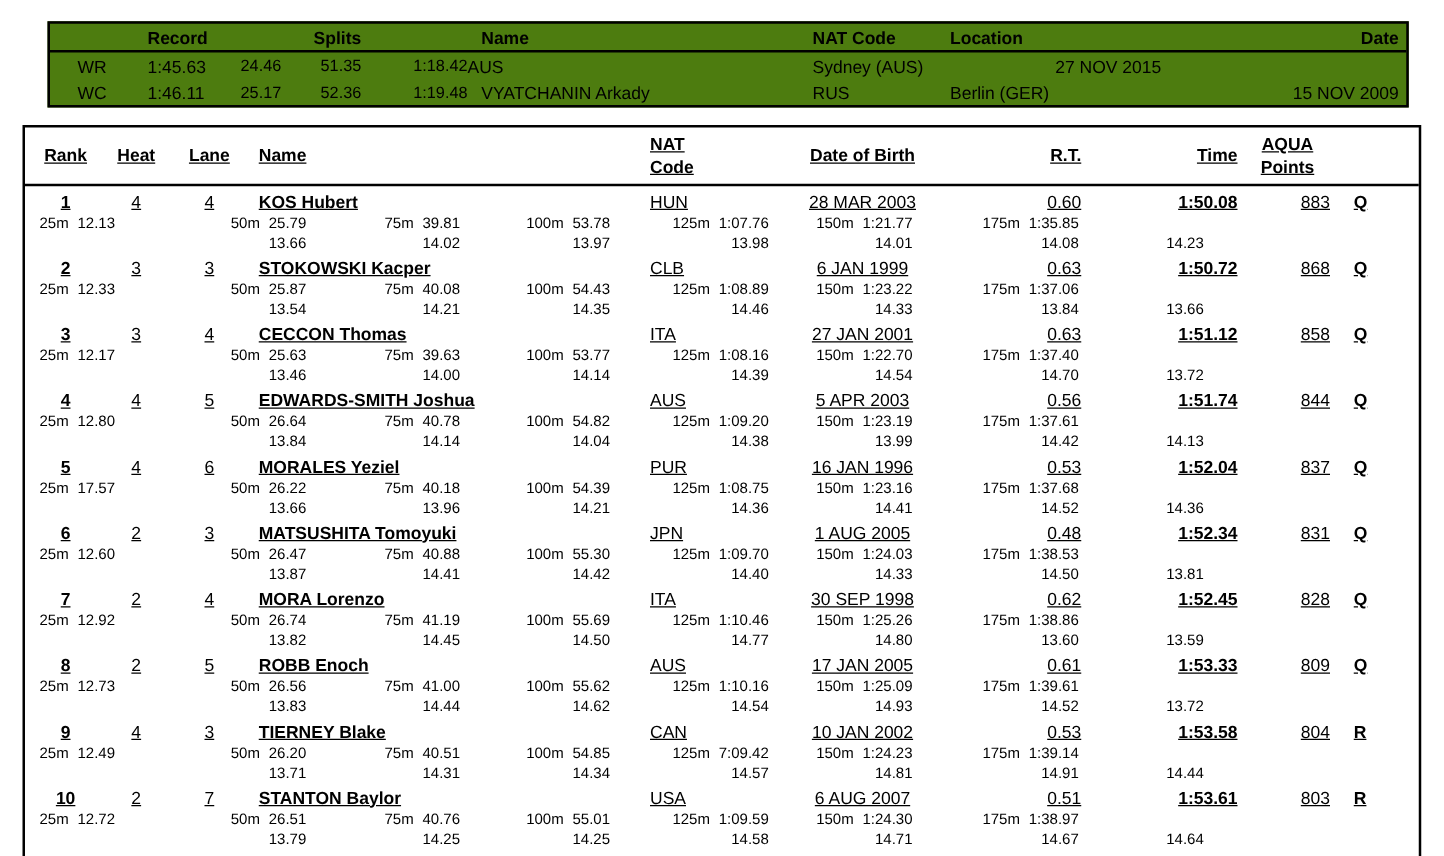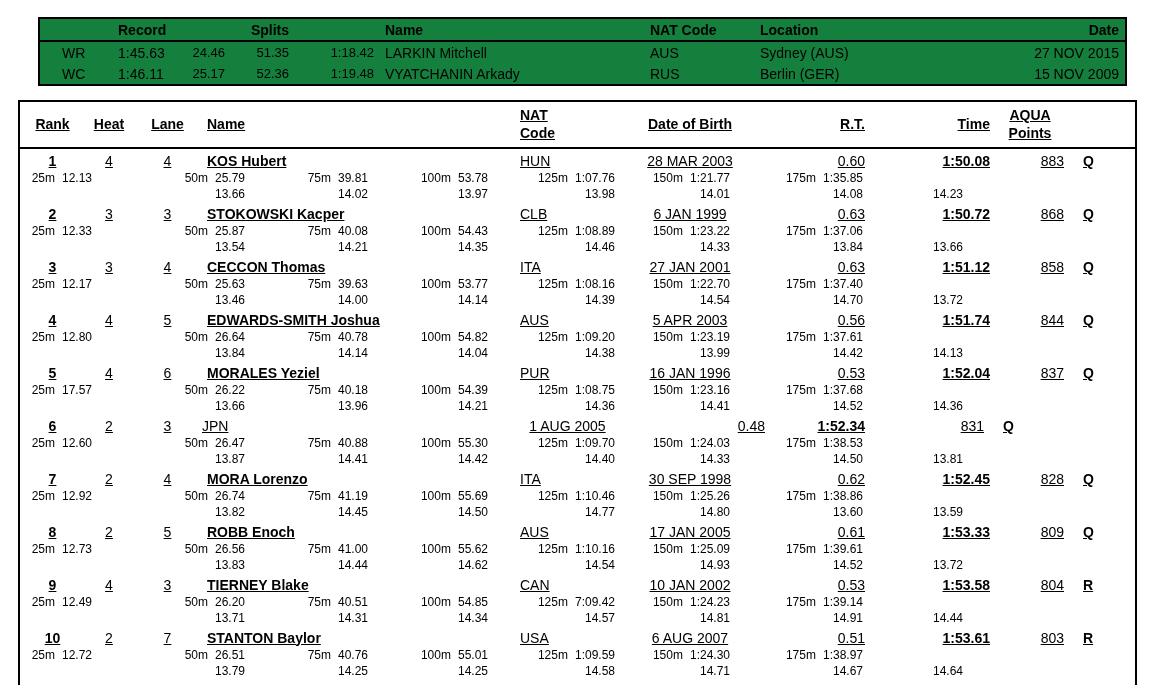--- a/index.html
+++ b/index.html
@@ -1,21 +1,21 @@
 <!DOCTYPE html>
 <html><head>
 <meta charset="utf-8">
 <style>
   * { box-sizing: border-box; margin: 0; padding: 0; }
   html, body { width: 1155px; height: 685px; background: #fff; overflow: hidden; }
   body { font-family: "Liberation Sans", "DejaVu Sans", sans-serif; color: #000; position: relative; }
   .bold { font-weight: bold; }
 
   
-  .records-box { position: absolute; left: 38px; top: 17px; width: 1089px; border: 2px solid #000; background: #15803d; }
+  .records-box { position: absolute; left: 38px; top: 17px; width: 1089px; border: 2px solid #000; background: #4d7c0f; }
   .rec-row { display: grid; grid-template-columns: 78px 70px 37px 64px 85px 276px 110px 175px 1fr; align-items: center; height: 21px; font-size: 14px; }
   .rec-header { border-bottom: 2px solid #000; font-weight: bold; height: 23px; }
   .rc-label { padding-left: 22px; font-weight: normal; }
   .rc-record { text-align: left; }
   .rc-s { text-align: right; font-size: 13px; }
   .rec-header .rc-s { font-size: 14px; }
   .rc-name { padding-left: 11px; }
   .rc-nat { text-align: left; }
   .rc-loc { text-align: left; }
   .rc-date { text-align: right; padding-right: 6px; }
@@ -57,21 +57,20 @@
     <div class="rc-nat">NAT Code</div>
     <div class="rc-loc">Location</div>
     <div class="rc-date">Date</div>
   </div>
   <div class="rec-row">
     <div class="rc-label">WR</div>
     <div class="rc-record">1:45.63</div>
     <div class="rc-s">24.46</div>
     <div class="rc-s">51.35</div>
     <div class="rc-s">1:18.42</div>
-    <div class="rc-name">LARKIN Mitchell</div>
     <div class="rc-nat">AUS</div>
     <div class="rc-loc">Sydney (AUS)</div>
     <div class="rc-date">27 NOV 2015</div>
   </div>
   <div class="rec-row">
     <div class="rc-label">WC</div>
     <div class="rc-record">1:46.11</div>
     <div class="rc-s">25.17</div>
     <div class="rc-s">52.36</div>
     <div class="rc-s">1:19.48</div>
@@ -275,20 +274,21 @@
       <div class="s-cell">14.52</div>
       <div class="s-cell">14.36</div>
     </div>
   </div>
 
   <div class="entry">
     <div class="r-grid r-main">
       <div class="c-rank bold">6</div>
       <div class="c-heat">2</div>
       <div class="c-lane">3</div>
+      <div class="c-name bold">MATSUSHITA Tomoyuki</div>
       <div class="c-nat">JPN</div>
       <div class="c-dob">1 AUG 2005</div>
       <div class="c-rt">0.48</div>
       <div class="c-time bold">1:52.34</div>
       <div class="c-pts">831</div>
       <div class="c-qual bold">Q</div>
     </div>
     <div class="s-grid r-splits">
       <div class="s-cell"><span class="lbl">25m</span><span>12.60</span></div>
       <div class="s-cell"><span class="lbl">50m</span><span>26.47</span></div>

